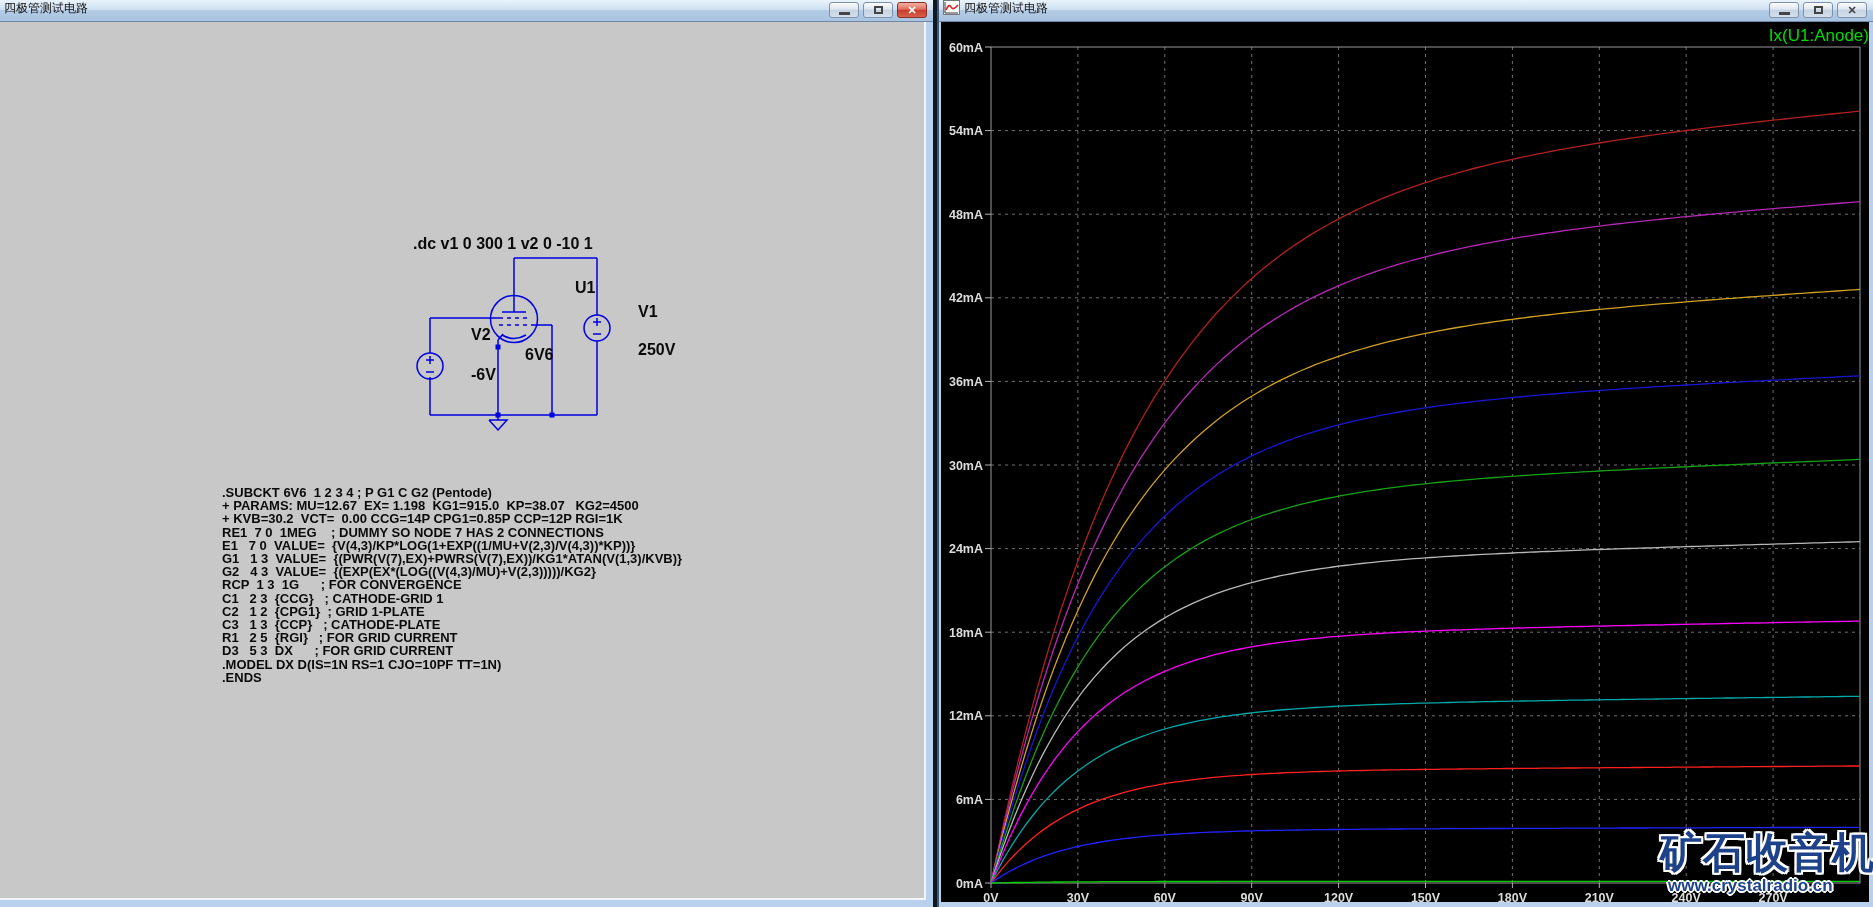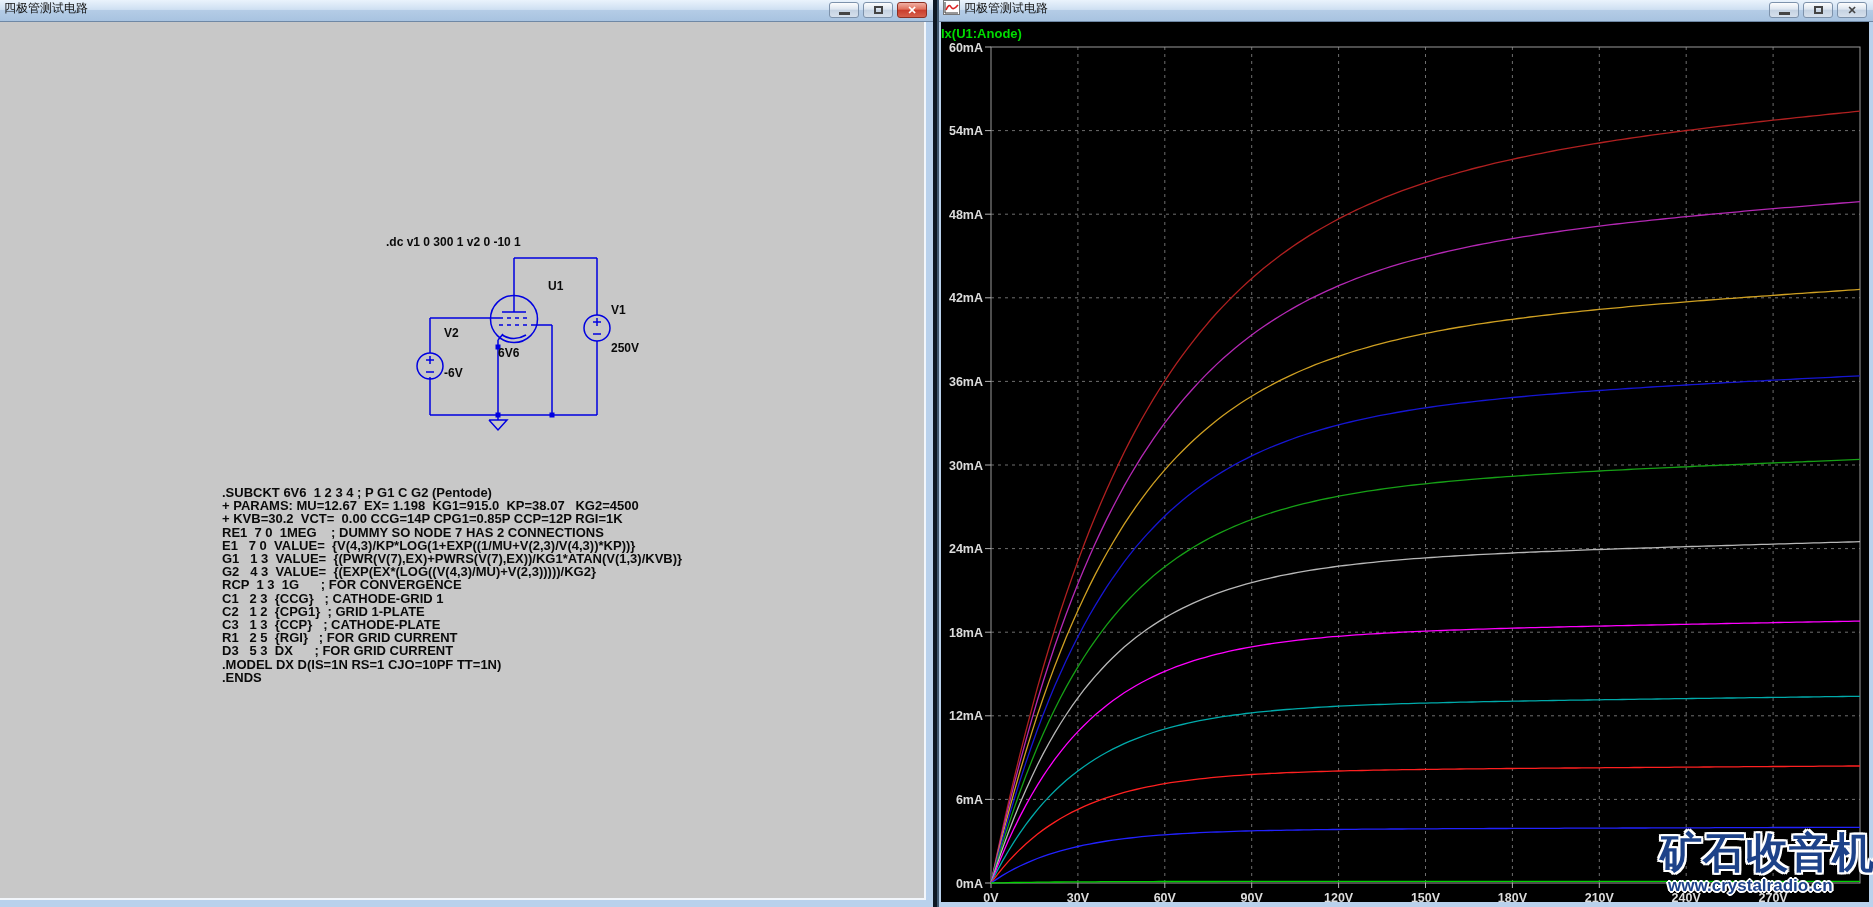--- a/index.html
+++ b/index.html
@@ -18,31 +18,31 @@
   .tb-btn.close-active { background:linear-gradient(#f0b0a4, #e0705c 45%, #c93c2c 50%, #d6604c);
     border-color:#8c2f23; }
   .glyph-min { width:11px; height:3px; background:#444; margin-top:6px; }
   .glyph-max { width:9px; height:8px; border:2px solid #444; }
   .glyph-x   { font-size:11px; font-weight:bold; color:#fff; line-height:1; }
   .glyph-x.gray { color:#444; }
   
   #win-left { left:0; width:933px; height:907px; background:#b9d1ec; }
   #left-client { position:absolute; left:0; top:22px; width:926px; height:878px;
     background:#c8c8c8; border-right:2px solid #f2f6fb; border-bottom:2px solid #f2f6fb; }
-  .schem-label { position:absolute; font-size:12px; font-weight:bold; color:#0a0a0a;
-    white-space:pre; }
+  .schem-label { position:absolute; font-size:16px; font-weight:bold; color:#0a0a0a;
+    white-space:pre;margin-left:27px; }
   #netlist { position:absolute; left:222px; top:464px; font-size:13px; font-weight:bold;
     line-height:13.2px; color:#0a0a0a; white-space:pre; }
   
   #win-right { left:937px; width:936px; height:907px; background:#b9d1ec;
     border-left:2px solid #41586f; }
   #right-client { position:absolute; left:2px; top:22px; width:928px; height:880px;
     background:#000; }
-  #legend { position:absolute; left:0; top:4px; width:100%; text-align:left;
-    font-size:13px; font-weight:bold; }
+  #legend { position:absolute; left:0; top:4px; width:100%; text-align:right;
+    font-size:17px; font-weight:normal; }
   #watermark { position:absolute; right:-6px; top:808px; text-align:left; z-index:5; }
   #wm1 { font-size:42px; font-weight:bold; letter-spacing:1px; color:#1d4289;
     text-shadow:-2px 0 #fff, 2px 0 #fff, 0 -2px #fff, 0 2px #fff,
                 -2px -2px #fff, 2px 2px #fff, -2px 2px #fff, 2px -2px #fff;
     line-height:46px; white-space:nowrap; }
   #wm2 { font-size:17px; font-weight:bold; color:#1d4289; margin-left:8px;
     text-shadow:-2px 0 #fff, 2px 0 #fff, 0 -2px #fff, 0 2px #fff,
                 -1px -1px #fff, 1px 1px #fff, -1px 1px #fff, 1px -1px #fff;
     white-space:nowrap; }
   svg text.axis { font-family:"Liberation Sans", sans-serif; font-size:12.5px;

